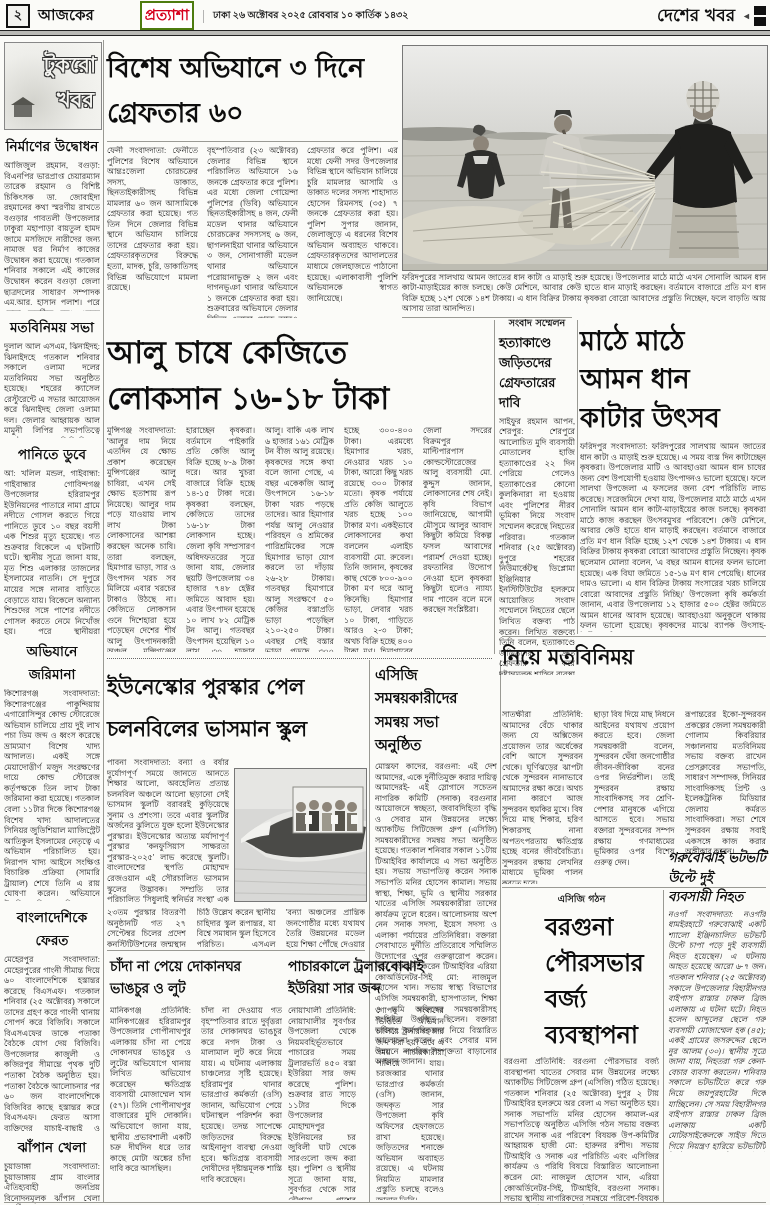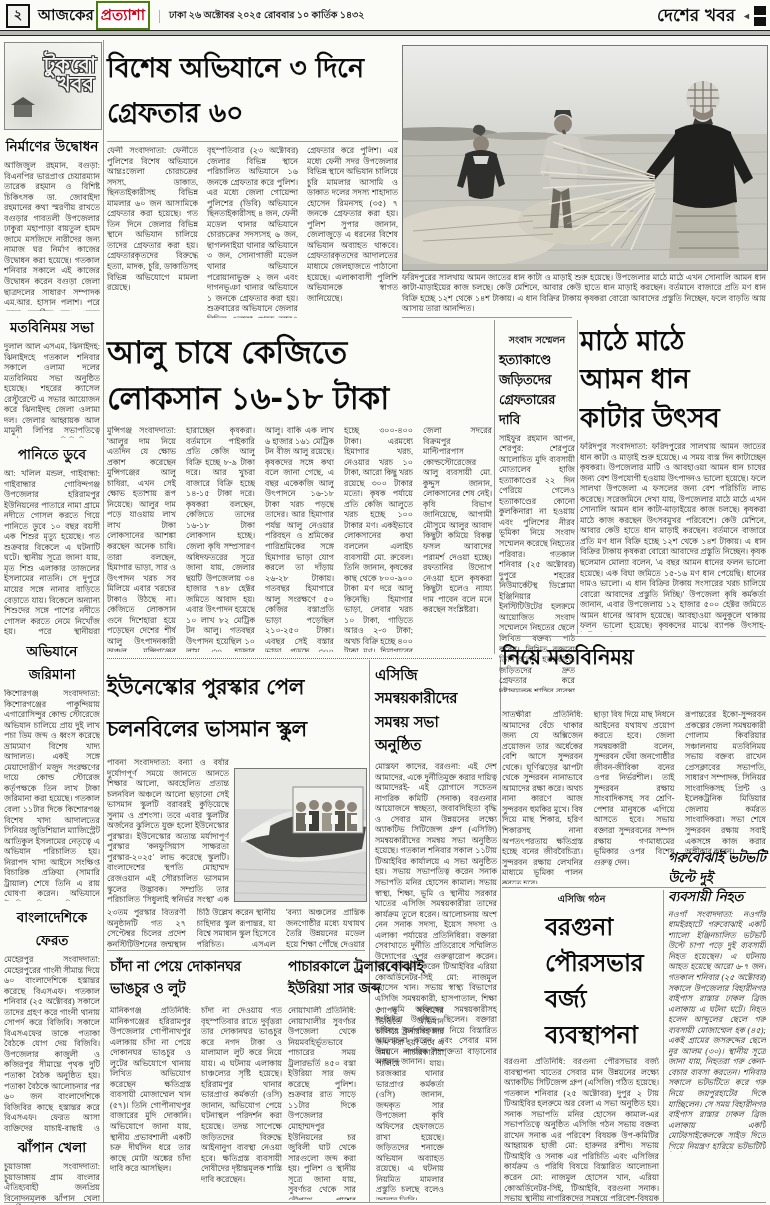--- a/index.html
+++ b/index.html
@@ -3,21 +3,21 @@
 <meta charset="utf-8">
 <style>
   html,body{margin:0;padding:0;background:#e8e8e4;}
   #page{position:relative;width:770px;height:1205px;background:#fbfbf8;margin:0 auto;overflow:hidden;
         font-family:"Liberation Serif","DejaVu Serif",serif;color:#1c1c1c;}
   .abs{position:absolute;}
   
   .hdr{left:0;top:2px;width:770px;height:27px;display:flex;align-items:center;}
   .pgbox{margin-left:6px;width:20px;height:20px;border:2px solid #111;background:#f2f2ef;
          display:flex;align-items:center;justify-content:center;font-weight:bold;font-size:13px;}
-  .logo{margin-left:8px;display:flex;align-items:center;font-family:"DejaVu Sans",sans-serif;}
+  .logo{margin-left:8px;display:flex;align-items:center;font-family:"DejaVu Sans",sans-serif;gap:44px;}
   .logo .p1{font-weight:bold;font-size:15px;color:#111;}
   .logo .p2{font-weight:bold;font-size:15px;color:#d6001c;border:2px solid #4d7c0f;padding:0 3px;margin-left:2px;background:#fff;}
   .hsep{color:#999;margin:0 8px;font-size:14px;}
   .dateline{font-size:9.5px;font-weight:bold;color:#222;}
   .hright{margin-left:auto;display:flex;align-items:center;margin-right:4px;}
   .section{font-family:"DejaVu Sans",sans-serif;font-weight:bold;font-size:17px;color:#111;}
   .arrow{font-size:9px;color:#444;margin:0 3px 0 7px;}
   .blocks{display:flex;flex-direction:column;gap:2px;}
   .blocks span{display:block;width:12px;height:9px;background:#111;}
   .hrule{left:0;top:30px;width:770px;height:4px;background:#b9b9b5;border-top:1px solid #222;border-bottom:1px solid #222;}
@@ -32,21 +32,21 @@
   .cols{display:flex;justify-content:space-between;}
   .cols>div{overflow:hidden;}
   .caption{font-size:8px;line-height:1.3;text-align:justify;color:#222;}
   
   .side-art-title{font-family:"DejaVu Sans",sans-serif;font-weight:bold;font-size:13.5px;text-align:center;color:#0d0d0d;margin:6px 0 2px;}
   .masthead{width:96px;height:86px;border:1px solid #888;
      background:radial-gradient(circle at 30% 70%, #d2d2cc 0%, #eeeeea 55%, #f7f7f3 100%);
      position:relative;font-family:"DejaVu Sans",sans-serif;}
   .masthead .l1{position:absolute;right:5px;top:6px;font-size:21px;font-weight:bold;color:#f4f4f0;
      text-shadow:-1px -1px 0 #333,1px -1px 0 #333,-1px 1px 0 #333,1px 1px 0 #333;}
-  .masthead .l2{position:absolute;right:7px;bottom:26px;font-size:21px;font-weight:bold;color:#f4f4f0;
+  .masthead .l2{position:absolute;right:7px;bottom:10px;font-size:21px;font-weight:bold;color:#f4f4f0;
      text-shadow:-1px -1px 0 #333,1px -1px 0 #333,-1px 1px 0 #333,1px 1px 0 #333;}
   .house{position:absolute;left:9px;bottom:12px;width:18px;height:12px;background:#6b6b66;}
   .house:before{content:"";position:absolute;left:-3px;top:-8px;border-left:12px solid transparent;
      border-right:12px solid transparent;border-bottom:8px solid #55554f;}
   .photo-frame{border:1px solid #777;background:#ddd;overflow:hidden;}
 </style>
 </head>
 <body>
 
 <div id="page">
@@ -210,21 +210,21 @@
     <div>লোকসান ১৬-১৮ টাকা</div>
   </div>
   <div class="abs cols" style="left:107px;top:426px;width:385px;height:226px;">
     <div class="body-txt" style="width:69px;height:226px;">মুন্সিগঞ্জ সংবাদদাতা: 'আলুর দাম নিয়ে এতদিন যে ক্ষোভ প্রকাশ করেছেন মুন্সিগঞ্জের আলু চাষিরা, এখন সেই ক্ষোভ হতাশায় রূপ নিয়েছে। আলুর দাম পড়ে যাওয়ায় লাখ লাখ টাকা লোকসানের আশঙ্কা করছেন অনেক চাষি। তারা বলছেন, হিমাগার ভাড়া, সার ও উৎপাদন খরচ সব মিলিয়ে এবার খরচের টাকাও উঠছে না। কেজিতে লোকসান গুনে দিশেহারা হয়ে পড়েছেন দেশের শীর্ষ আলু উৎপাদনকারী অঞ্চল মুন্সিগঞ্জের চাষিরা। শুধু স্থানীয় চাহিদাই নয়, ঢাকা, নরসিংদী, বরিশালসহ দেশের</div>
     <div class="body-txt" style="width:69px;height:226px;">হারাচ্ছেন কৃষকরা। বর্তমানে পাইকারি প্রতি কেজি আলু বিক্রি হচ্ছে ৮-৯ টাকা দরে। আর খুচরা বাজারে বিক্রি হচ্ছে ১৪-১৫ টাকা দরে। কৃষকরা বলছেন, কেজিতে তাদের ১৬-১৮ টাকা লোকসান হচ্ছে। জেলা কৃষি সম্প্রসারণ অধিদফতরের সূত্রে জানা যায়, জেলার ছয়টি উপজেলায় ৩৪ হাজার ৭৪৮ হেক্টর জমিতে আবাদ হয়। এবার উৎপাদন হয়েছে ১০ লাখ ৮২ মেট্রিক টন আলু। গতবছর উৎপাদন হয়েছিল ১০ লাখ ৩০ হাজার মেট্রিক টন। আলু সংরক্ষণে জেলার ৭৪টি হিমাগারের মধ্যে সচল রয়েছে ৫৮টি।</div>
     <div class="body-txt" style="width:69px;height:226px;">আলু। বাকি এক লাখ ৬ হাজার ১৬১ মেট্রিক টন বীজ আলু রয়েছে। কৃষকদের সঙ্গে কথা বলে জানা গেছে, এ বছর একেকজি আলু উৎপাদনে ১৬-১৮ টাকা খরচ পড়ছে তাদের। আর হিমাগার পর্যন্ত আলু নেওয়ার পরিবহন ও শ্রমিকের পারিশ্রমিকের সঙ্গে হিমাগার ভাড়া যোগ করলে তা দাঁড়ায় ২৬-২৮ টাকায়। গতবছর হিমাগারে আলু সংরক্ষণে ৫০ কেজির বস্তাপ্রতি ভাড়া পড়েছিল ২১০-২৫০ টাকা। এবছর সেই বস্তার ভাড়া পড়ছে ৩০০ টাকা করে। সবমিলিয়ে কেজিতে লাভতো দূরে থাক, লোকসান হচ্ছে ১৮-২০ টাকা।</div>
     <div class="body-txt" style="width:69px;height:226px;">হচ্ছে ৩০০-৪০০ টাকা। এরমধ্যে হিমাগার খরচ, নেওয়ার খরচ ১০ টাকা, আরো কিছু খরচ রয়েছে ৩০০ টাকার মতো। কৃষক পর্যায়ে প্রতি কেজি আলুতে খরচ হচ্ছে ১০০ টাকার মণ। একইভাবে লোকসানের কথা বললেন এলাইচ ব্যবসায়ী মো. রুবেল। তিনি জানান, কৃষকের কাছ থেকে ৮০০-৯০০ টাকা মণ দরে আলু কিনেছি। হিমাগার ভাড়া, লেবার খরচ ১০ টাকা, গাড়িতে আরও ২-৩ টাকা; অথচ বিক্রি হচ্ছে ৪০০ টাকা মণ। হিমাগারের ভাড়া ও খরচ দিয়ে হাতে টাকা থাকছে না।</div>
     <div class="body-txt" style="width:69px;height:226px;">জেলা সদরের বিক্রমপুর মাল্টিপারপাস কোল্ডস্টোরেজের আলু ব্যবসায়ী মো. কুদ্দুস জানান, লোকসানের শেষ নেই। কৃষি বিভাগ জানিয়েছে, আগামী মৌসুমে আলুর আবাদ কিছুটা কমিয়ে বিকল্প ফসল আবাদের পরামর্শ দেওয়া হচ্ছে। রফতানির উদ্যোগ নেওয়া হলে কৃষকরা কিছুটা হলেও ন্যায্য দাম পাবেন বলে মনে করছেন সংশ্লিষ্টরা।</div>
   </div>
 
-  <div class="abs" style="left:499px;top:333px;width:76px;">
+  <div class="abs" style="left:499px;top:316px;width:76px;">
     <div class="kicker">সংবাদ সম্মেলন</div>
     <div class="headline" style="font-size:13px;line-height:1.55;margin-top:2px;">
       <div>হত্যাকাণ্ডে</div>
       <div>জড়িতদের</div>
       <div>গ্রেফতারের দাবি</div>
     </div>
     <div class="body-txt" style="height:258px;margin-top:3px;">সাইফুর রহমান আপন, শেরপুর: শেরপুরে আলোচিত মুদি ব্যবসায়ী মোতালেব হাজি হত্যাকাণ্ডের ২২ দিন পেরিয়ে গেলেও হত্যাকাণ্ডের কোনো কুলকিনারা না হওয়ায় এবং পুলিশের নীরব ভূমিকা নিয়ে সংবাদ সম্মেলন করেছে নিহতের পরিবার। গতকাল শনিবার (২৫ অক্টোবর) দুপুরে শহরের নিউমার্কেটস্থ ডিপ্লোমা ইঞ্জিনিয়ার ইনস্টিটিউটের হলরুমে আয়োজিত সংবাদ সম্মেলনে নিহতের ছেলে লিখিত বক্তব্য পাঠ করেন। লিখিত বক্তব্যে তিনি বলেন, হত্যাকাণ্ডে জড়িতদের দ্রুত গ্রেফতার করে দৃষ্টান্তমূলক শাস্তির ব্যবস্থা করতে হবে। অন্যথায় পরিবার নিয়ে কঠোর কর্মসূচি ঘোষণা করা হবে। এসময় নিহতের স্ত্রী, স্বজন ও এলাকাবাসী উপস্থিত ছিলেন। পুলিশ জানায়, হত্যাকাণ্ডের তদন্ত চলছে এবং জড়িতদের শনাক্তে কাজ করছে একাধিক টিম। দ্রুতই রহস্য উদঘাটন হবে বলে আশা প্রকাশ করা হয়।</div>
   </div>
 
   <div class="abs headline" style="left:580px;top:322px;width:186px;font-size:27px;line-height:1.42;">

